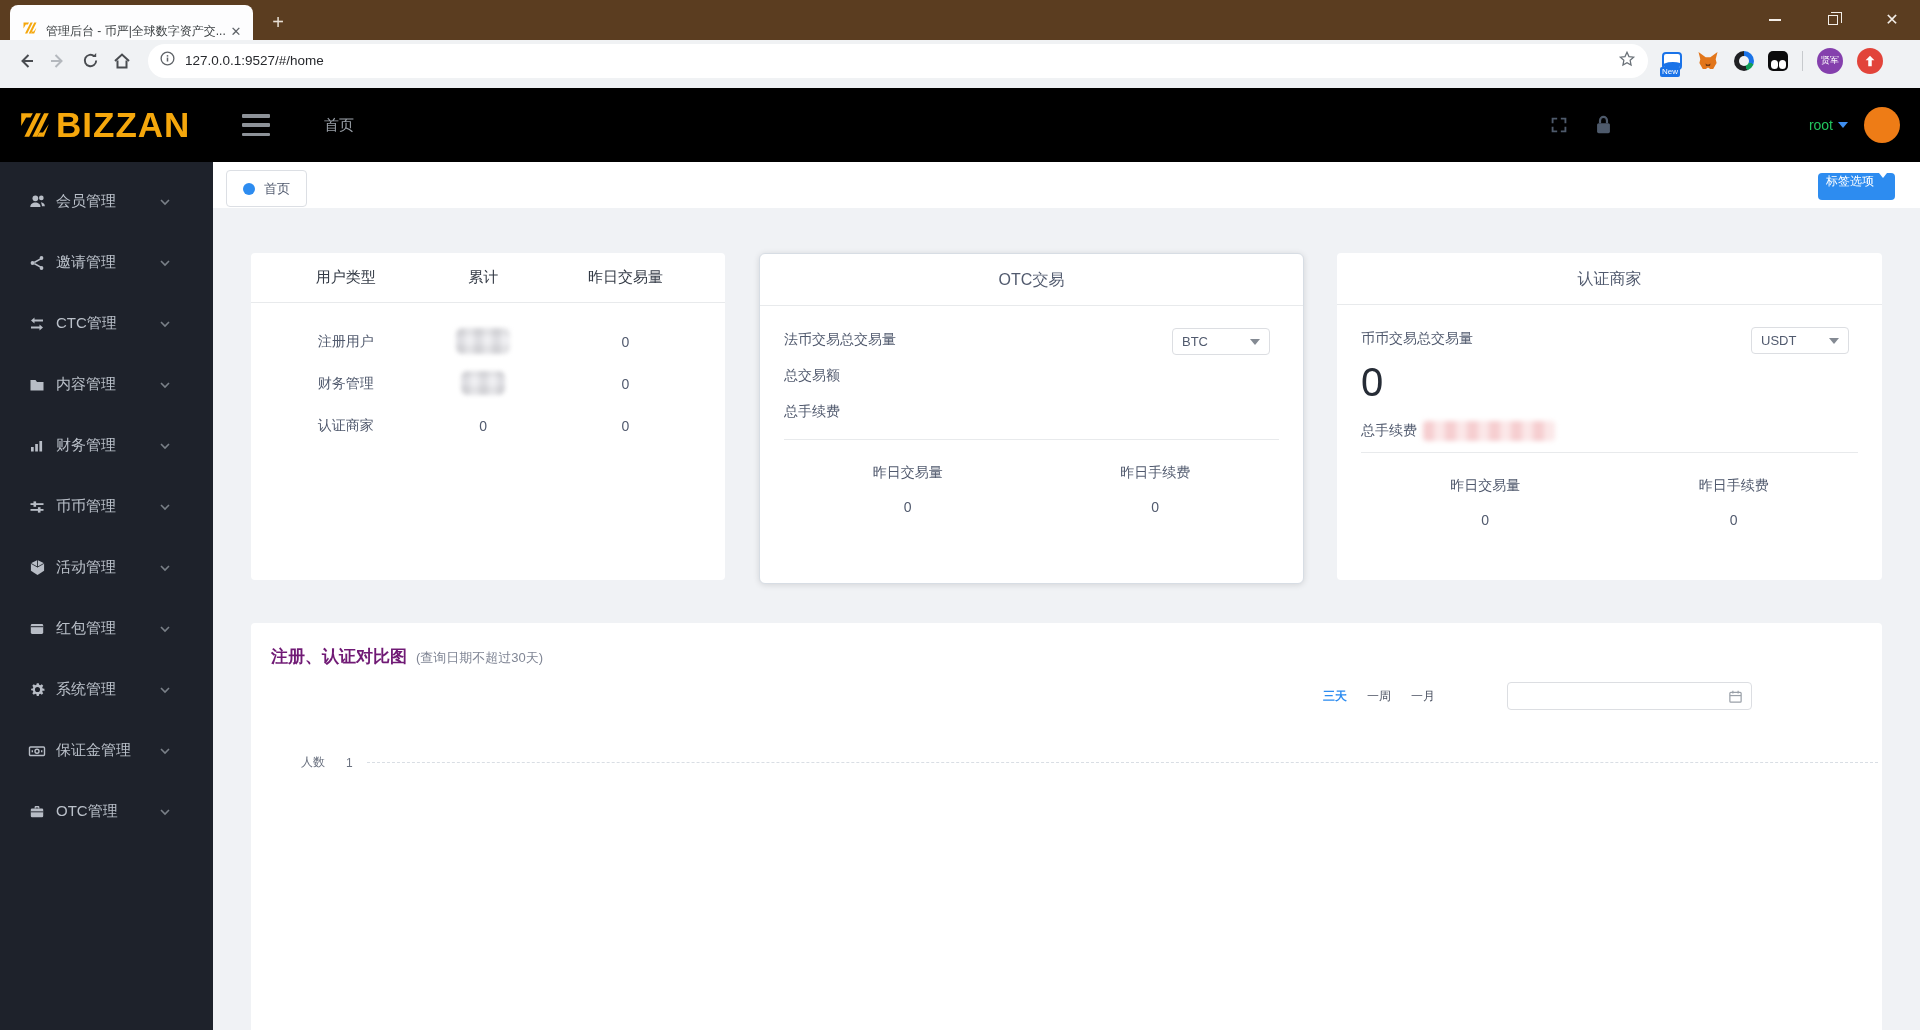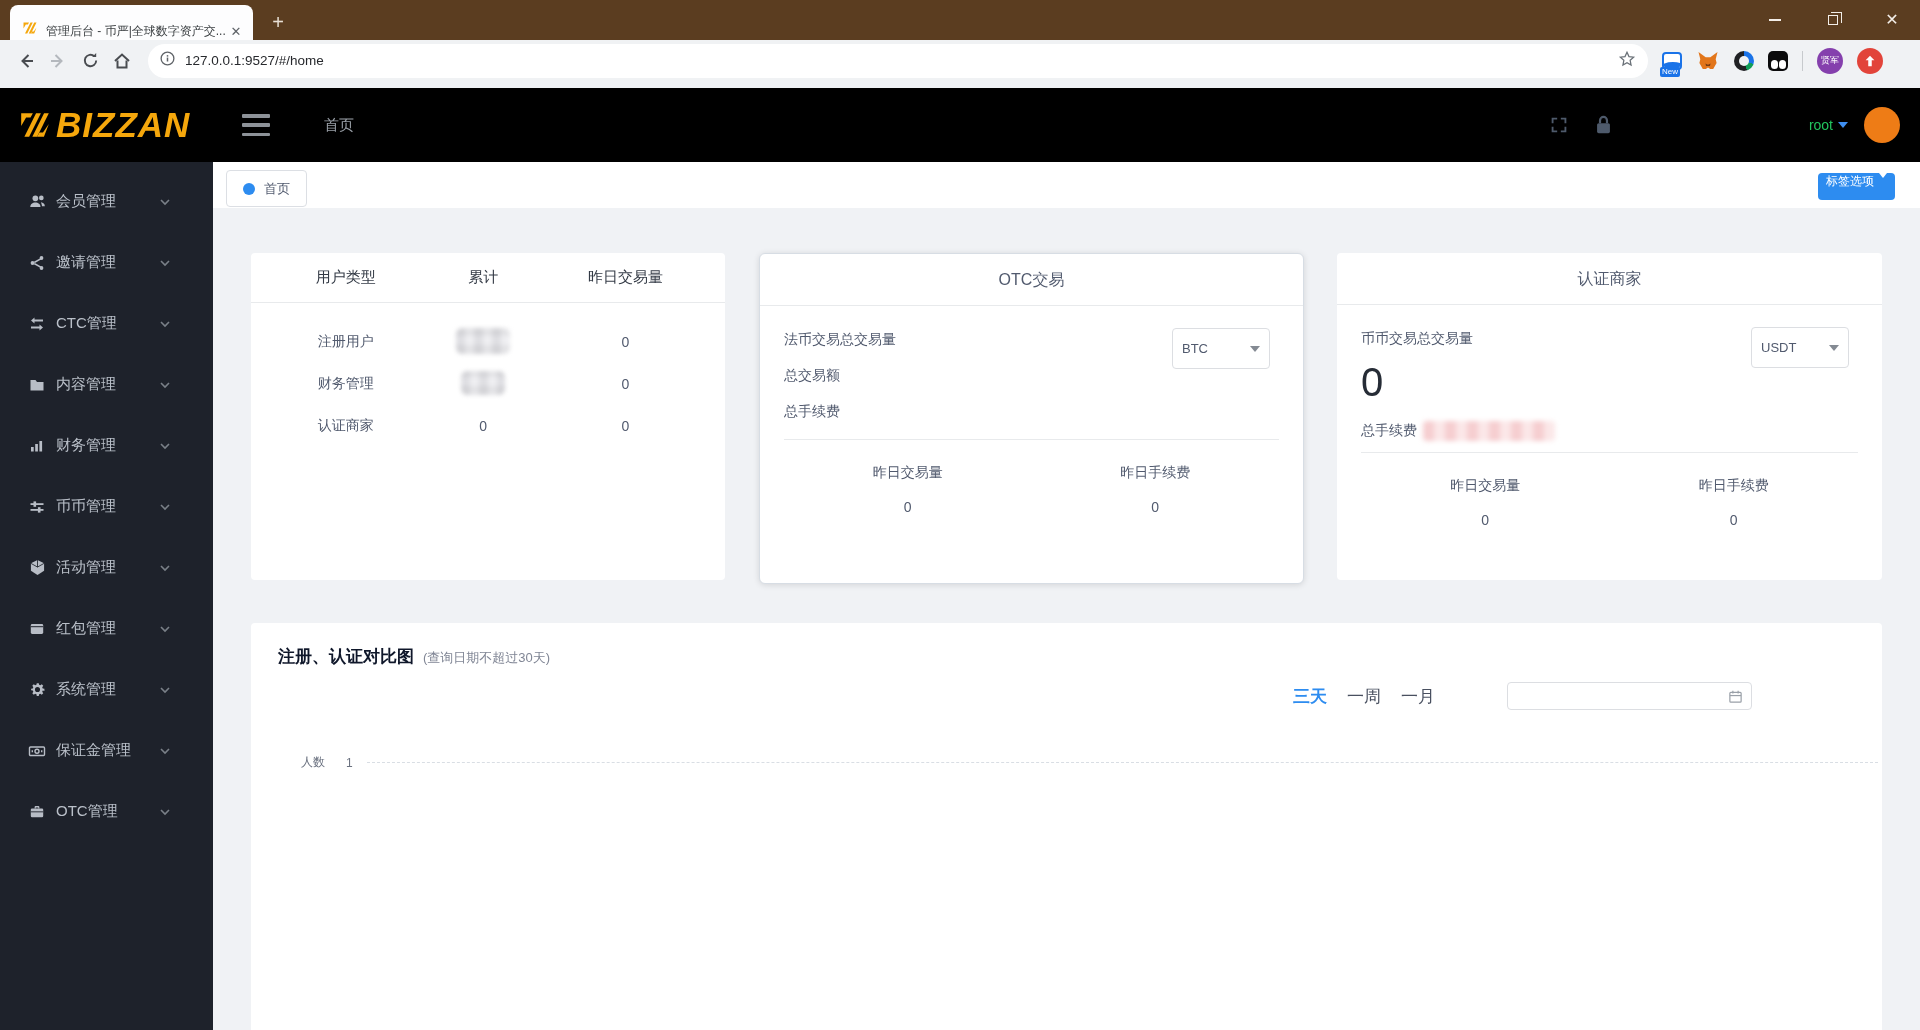--- a/index.html
+++ b/index.html
@@ -51,21 +51,21 @@
   .ext-sep { width:1px; height:20px; background:#c7cacd; }
   .ext-purple { width:26px; height:26px; border-radius:50%; background:#8540ad; color:#fff;
     font-size:9px; display:flex; align-items:center; justify-content:center; }
   .ext-red { width:26px; height:26px; border-radius:50%; background:#e2443a; display:flex;
     align-items:center; justify-content:center; }
 
   
   .appheader { position:absolute; left:0; top:88px; width:100%; height:74px; background:#000;
     display:flex; align-items:center; }
   .logo { display:flex; align-items:center; margin-left:18px; width:196px; }
-  .logo-text { color:#f5a70c; font-size:35px; font-weight:bold; letter-spacing:1px; margin-left:4px;font-style:italic; }
+  .logo-text { color:#f5a70c; font-size:35px; font-weight:bold; letter-spacing:1px; margin-left:4px; }
   .hamburger { margin-left:28px; width:28px; height:22px; display:flex; flex-direction:column; justify-content:space-between; }
   .hamburger span { display:block; height:3.5px; background:#8d9298; border-radius:1px; }
   .nav-home { margin-left:54px; font-size:15px; color:#9aa0a8; }
   .header-right { margin-left:auto; display:flex; align-items:center; }
   .hicon { display:flex; align-items:center; justify-content:center; }
   .hicon-full { margin-right:24px; }
   .hicon-lock { margin-right:196px; }
   .root-name { color:#22c55e; font-size:14px; }
   .root-caret { width:0; height:0; border-left:5px solid transparent; border-right:5px solid transparent;
     border-top:6px solid #3e8ef0; margin-left:5px; }
@@ -113,41 +113,41 @@
   .censor-pink { display:inline-block; width:132px; height:20px; border-radius:4px; margin-left:6px;
     background:repeating-linear-gradient(90deg,#f6ced0 0 11px,#fbe7e8 11px 22px),
                repeating-linear-gradient(0deg,rgba(214,80,90,.12) 0 7px,rgba(255,255,255,.35) 7px 14px);
     filter:blur(2.5px); }
 
   
   .card-title { height:52px; line-height:52px; text-align:center; font-size:16px; color:#515a6e;
     border-bottom:1px solid #e8eaec; }
   .trade-body { position:relative; padding:16px 24px 0; }
   .field-row { height:36px; display:flex; align-items:center; font-size:14px; color:#515a6e; }
-  .select { position:absolute; right:33px; top:22px; width:98px; height:41px; border:1px solid #dcdee2;
+  .select { position:absolute; right:33px; top:22px; width:98px; height:27px; border:1px solid #dcdee2;
     border-radius:4px; display:flex; align-items:center; justify-content:space-between; padding:0 9px;
     font-size:13px; color:#515a6e; background:#fff; cursor:pointer; }
   .sel-caret { width:0; height:0; border-left:5px solid transparent; border-right:5px solid transparent;
     border-top:6px solid #848a93; }
   .divider { border-top:1px solid #e8eaec; margin-top:9px; }
   .two-col { display:grid; grid-template-columns:50% 50%; text-align:center; margin-top:24px; }
   .tc-label { font-size:14px; color:#515a6e; }
   .tc-value { font-size:14px; color:#515a6e; margin-top:17px; }
   .big-zero { font-size:40px; line-height:1.05; color:#262c36; margin-top:4px; }
   .fee-row { margin-top:16px; height:24px; display:flex; align-items:center; font-size:14px; color:#515a6e; }
 
   
   .chart-card { position:absolute; left:38px; right:38px; top:415px; height:640px; background:#fff;
     border-radius:4px; padding:22px 20px; }
   .chart-title-row { display:flex; align-items:baseline; }
-  .chart-title { font-size:17px; font-weight:bold; color:#0f172a;margin-left:7px; }
+  .chart-title { font-size:17px; font-weight:bold; color:#701a75; }
   .chart-sub { font-size:13px; color:#808695; margin-left:9px; }
   .chart-controls { margin-top:14px; height:28px; display:flex; align-items:center;
     justify-content:flex-end; padding-right:110px; }
-  .range-link { font-size:17px; color:#495060; margin-left:20px; cursor:pointer;text-align:center; }
+  .range-link { font-size:12px; color:#495060; margin-left:20px; cursor:pointer;text-align:center; }
   .range-link.active { color:#2d8cf0; font-weight:bold; }
   .date-input { width:245px; height:28px; border:1px solid #dcdee2; border-radius:4px; background:#fff;
     margin-left:72px; display:flex; align-items:center; justify-content:flex-end; padding:0 8px; cursor:text; }
   .axis-row { margin-top:44px; margin-left:30px; margin-right:-16px; display:flex; align-items:center; }
   .axis-name { font-size:12px; color:#6b7280; }
   .axis-tick { font-size:12px; color:#6b7280; margin-left:21px; }
   .grid-line { flex:1; border-top:1px dashed #d9dee4; margin-left:14px; }
 </style>
 </head>
 <body>

